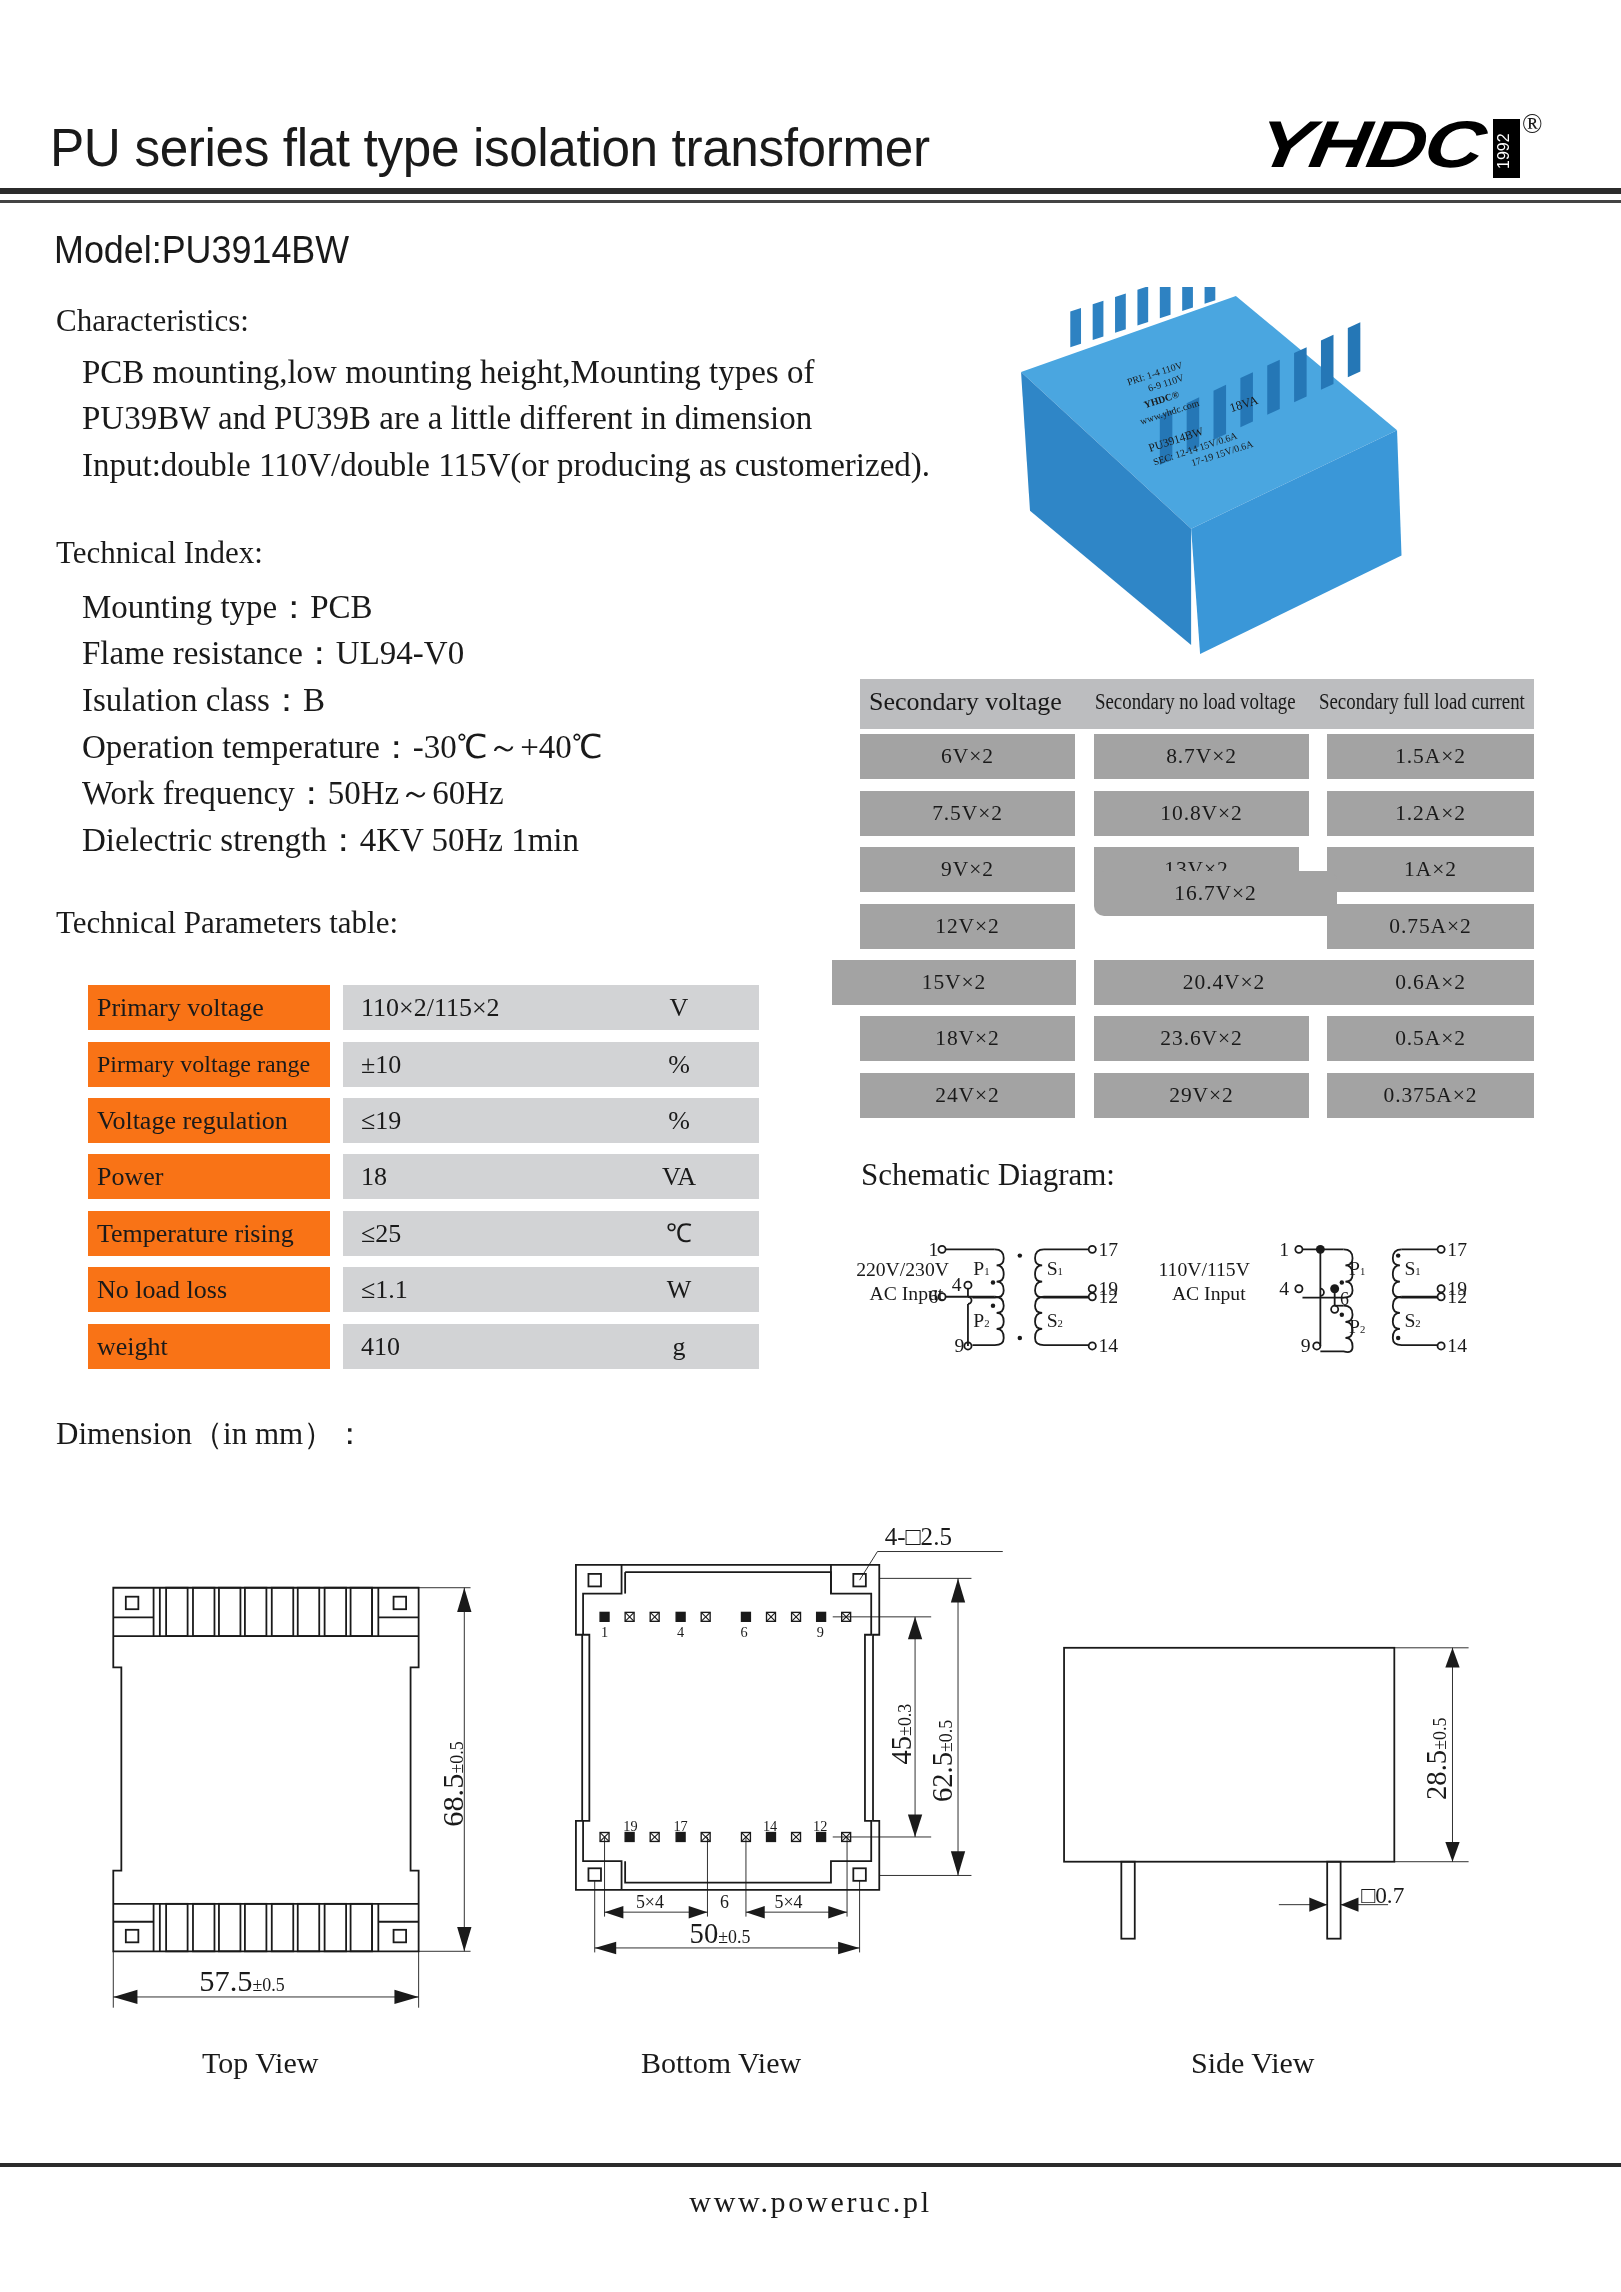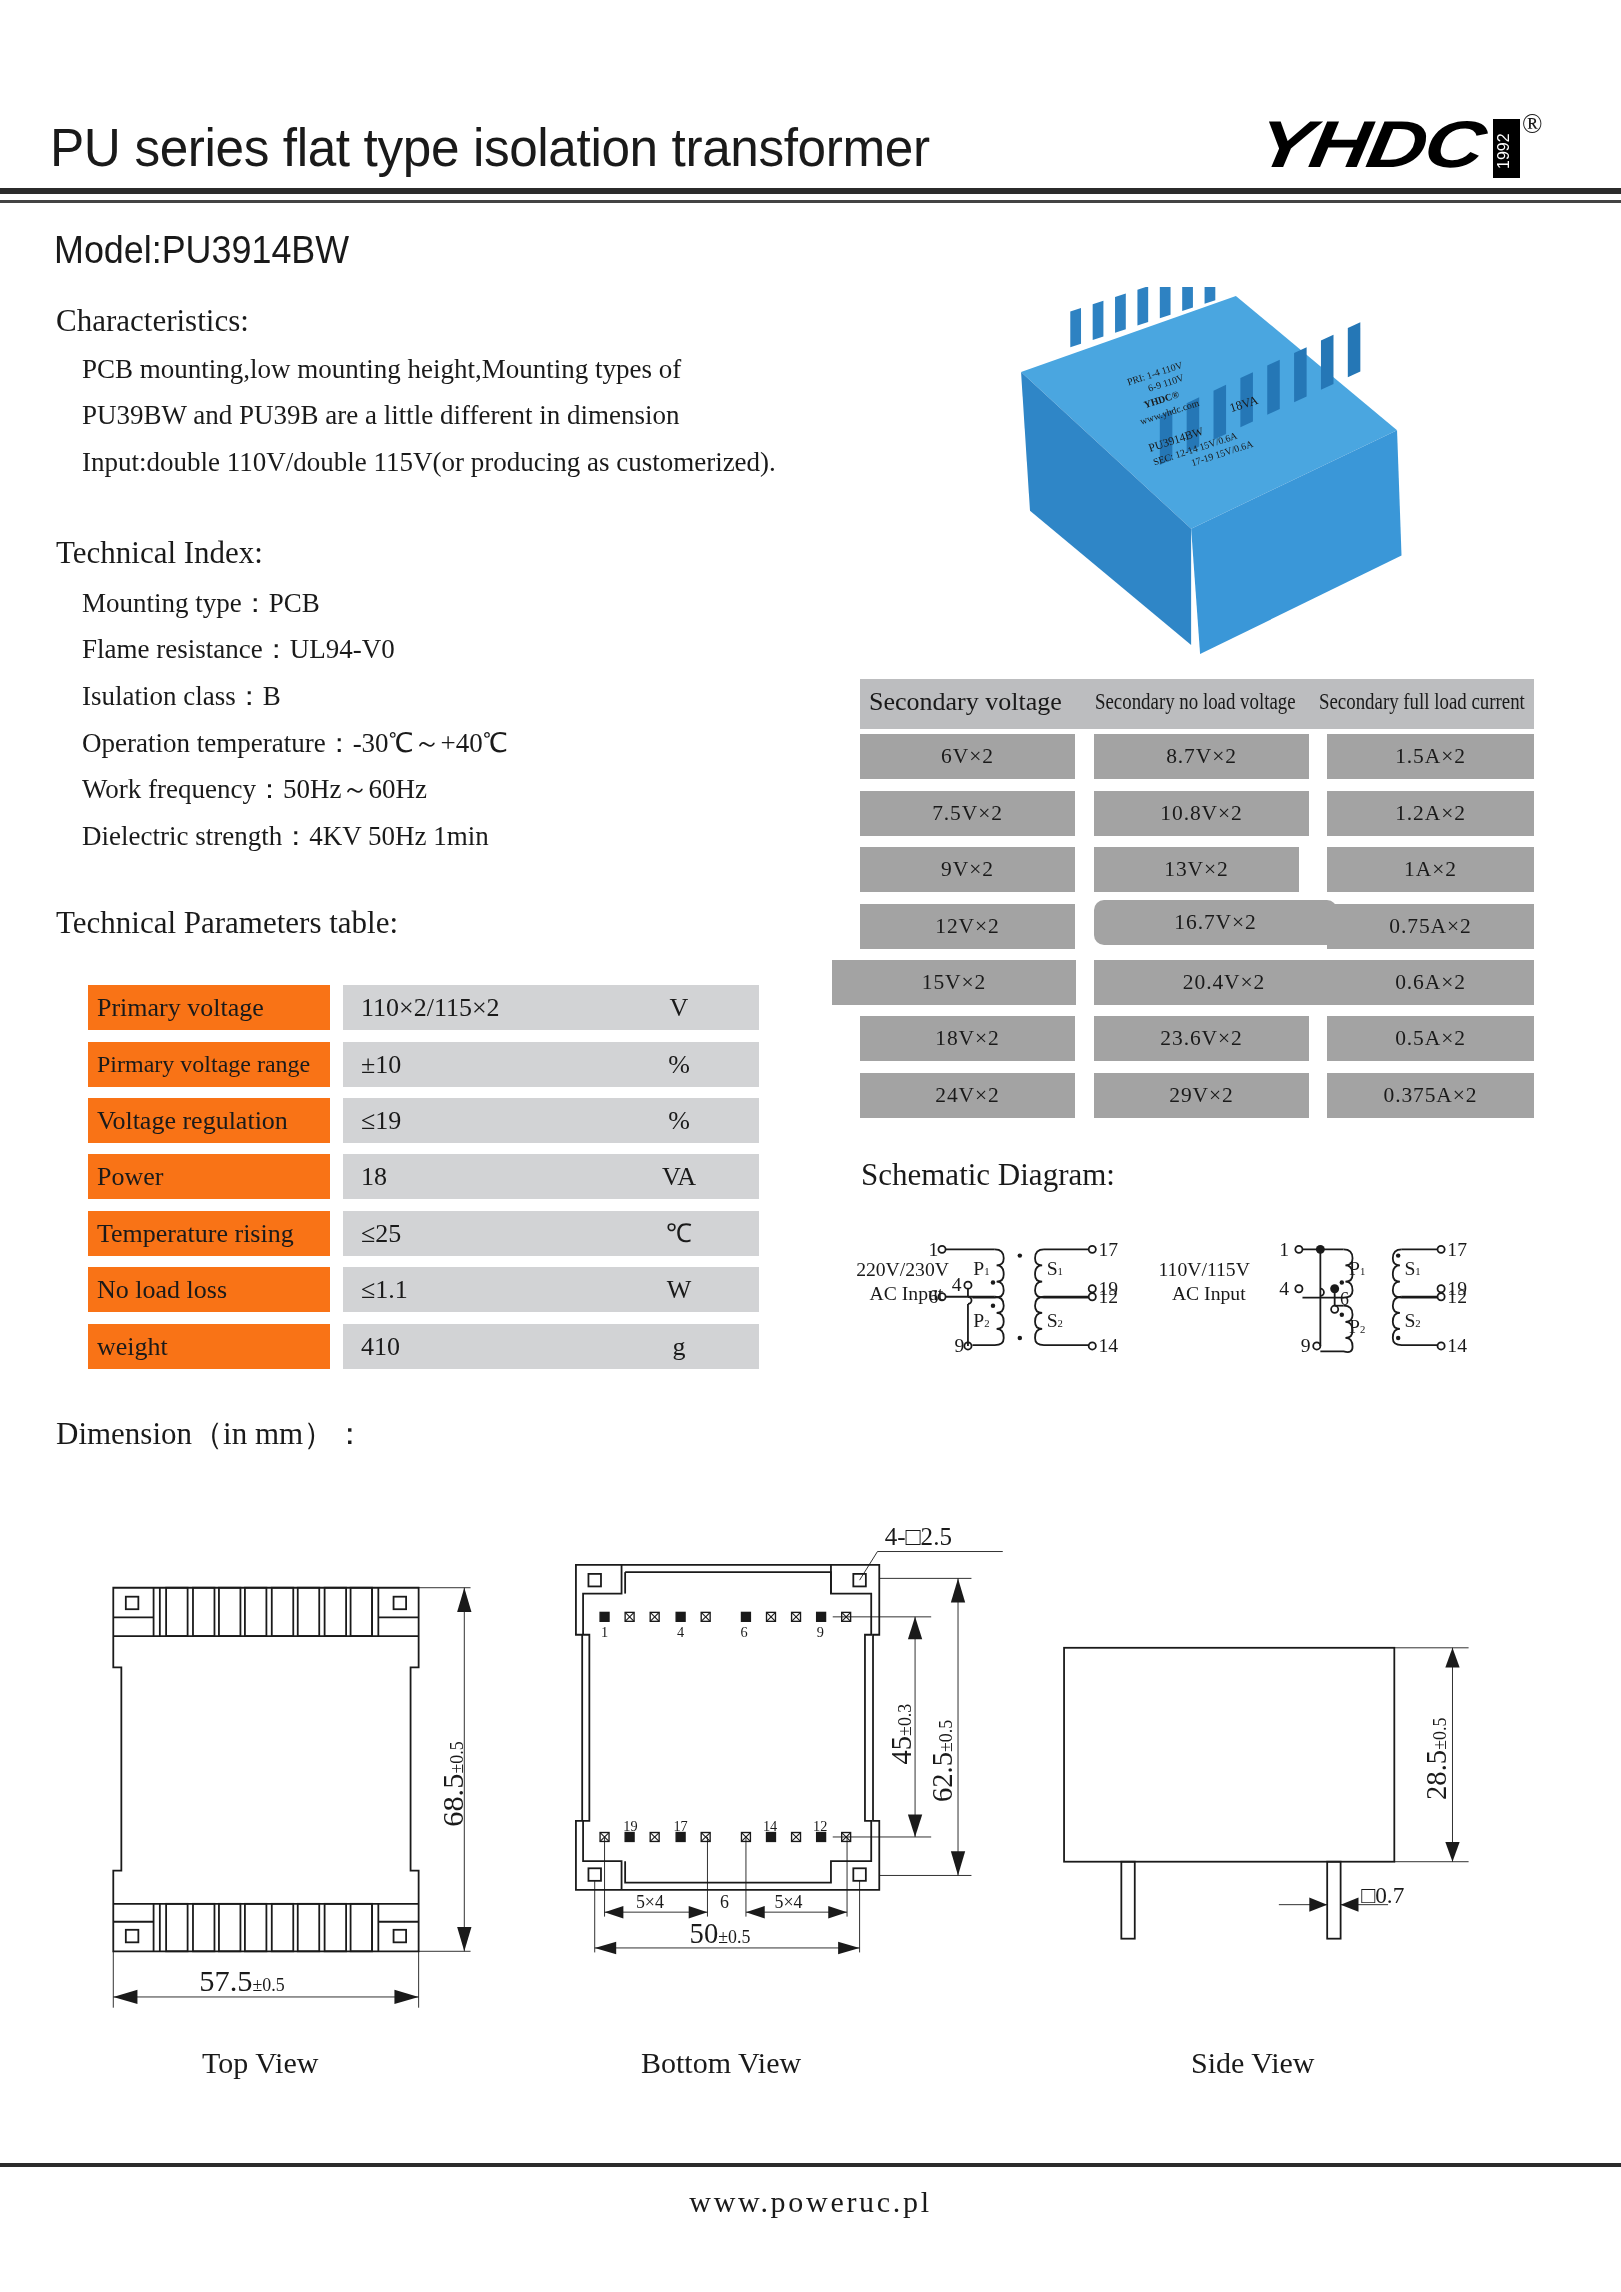--- a/index.html
+++ b/index.html
@@ -12,21 +12,21 @@
 
   #logo { left:1258px; top:115px; width:260px; height:64px; }
   #logo-text { font-family:"Liberation Sans", sans-serif; font-weight:bold; font-style:italic; font-size:66px; letter-spacing:-1.8px; transform:scaleX(1.25) skewX(-8deg); transform-origin:left; position:absolute; left:0; top:-9px; color:#000; }
   #logo-year-box { position:absolute; left:235px; top:3.6px; width:27px; height:59px; background:#000; }
   #logo-year { position:absolute; left:237px; top:54px; color:#fff; font-size:16px; transform:rotate(-90deg); transform-origin:left top; font-family:"Liberation Sans", sans-serif; }
   #logo-reg { left:1522px; top:109px; font-size:27px; }
 
   #model { left:54px; top:228px; font-size:39px; font-family:"Liberation Sans", sans-serif; transform:scaleX(0.92); transform-origin:left; }
 
   .h2 { font-size:31px; }
-  .body-line { font-size:27px; left:82px; }
+  .body-line { font-size:33px; left:82px; }
 
   .ptable-row { position:absolute; left:88px; height:45px; }
   .ptable-label { position:absolute; left:0; top:0; width:242px; height:45px; background:#f97316; font-size:26px; line-height:45px; padding-left:9px; box-sizing:border-box; }
   .ptable-valbox { position:absolute; left:255px; top:0; width:416px; height:45px; background:#d2d3d5; }
   .ptable-val { position:absolute; left:18px; top:0; line-height:45px; font-size:26px; }
   .ptable-unit { position:absolute; left:309px; width:54px; text-align:center; top:0; line-height:45px; font-size:26px; }
 
   #stable-head { left:860px; top:679px; width:674px; height:50px; background:#bcbdbf; }
   .sth { position:absolute; top:0; line-height:45px; font-size:24px; white-space:nowrap; }
   .scell { position:absolute; height:45px; background:#a3a3a3; text-align:center; line-height:45px; font-size:21.5px; letter-spacing:0.9px; }
@@ -162,21 +162,21 @@
     <div class="scell abs" style="left: 860px; width: 215px; top: 734px;">6V×2</div>
     <div class="scell abs" style="left: 1094px; width: 215px; top: 734px;">8.7V×2</div>
     <div class="scell abs" style="left: 1327px; width: 207px; top: 734px;">1.5A×2</div>
     <div class="scell abs" style="left: 860px; width: 215px; top: 791px;">7.5V×2</div>
     <div class="scell abs" style="left: 1094px; width: 215px; top: 791px;">10.8V×2</div>
     <div class="scell abs" style="left: 1327px; width: 207px; top: 791px;">1.2A×2</div>
     <div class="scell abs" style="left: 860px; width: 215px; top: 847px;">9V×2</div>
     <div class="scell abs" style="left: 1094px; width: 205px; top: 847px;">13V×2</div>
     <div class="scell abs" style="left: 1327px; width: 207px; top: 847px;">1A×2</div>
     <div class="scell abs" style="left: 860px; width: 215px; top: 904px;">12V×2</div>
-    <div class="scell abs" style="left: 1094px; width: 243px; top: 900px; border-radius: 10px;">16.7V×2</div>
+    <div class="scell abs" style="left: 1094px; width: 243px; top: 871px; border-radius: 10px;">16.7V×2</div>
     <div class="scell abs" style="left: 1327px; width: 207px; top: 904px;">0.75A×2</div>
     <div class="scell abs" style="left: 832px; width: 244px; top: 960px; font-family: Liberation Serif, serif;">15V×2</div>
     <div class="scell abs" style="left: 1094px; width: 260px; top: 960px;">20.4V×2</div>
     <div class="scell abs" style="left: 1327px; width: 207px; top: 960px;">0.6A×2</div>
     <div class="scell abs" style="left: 860px; width: 215px; top: 1016px;">18V×2</div>
     <div class="scell abs" style="left: 1094px; width: 215px; top: 1016px;">23.6V×2</div>
     <div class="scell abs" style="left: 1327px; width: 207px; top: 1016px;">0.5A×2</div>
     <div class="scell abs" style="left: 860px; width: 215px; top: 1073px; text-align: center;">24V×2</div>
     <div class="scell abs" style="left: 1094px; width: 215px; top: 1073px;">29V×2</div>
     <div class="scell abs" style="left: 1327px; width: 207px; top: 1073px;">0.375A×2</div>

